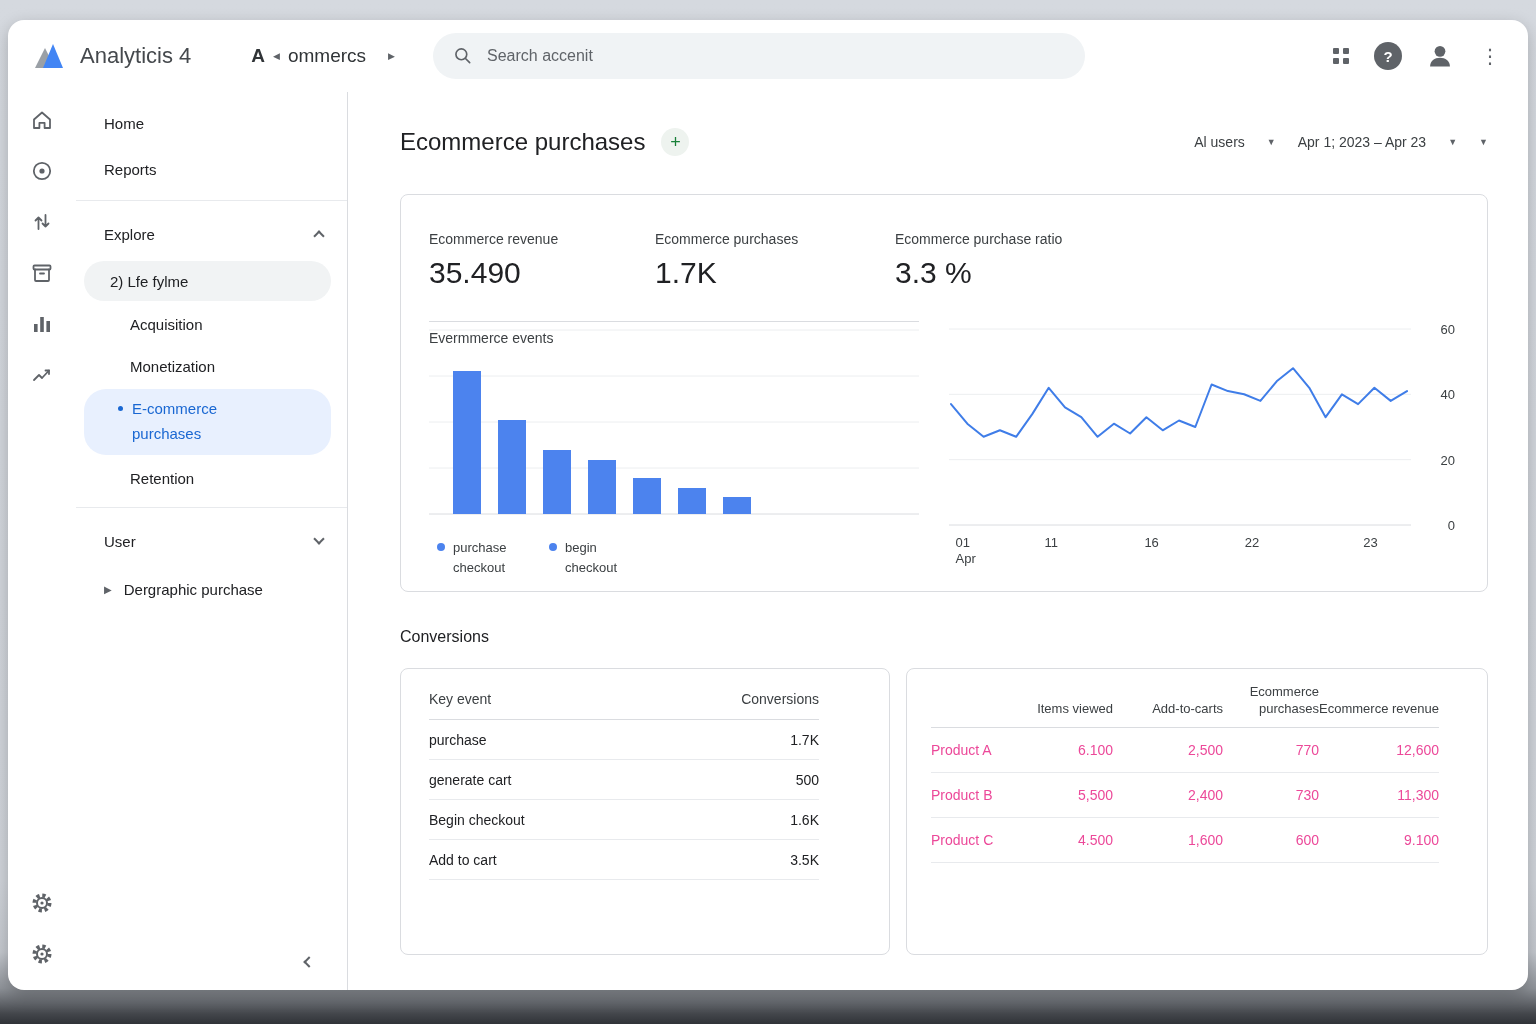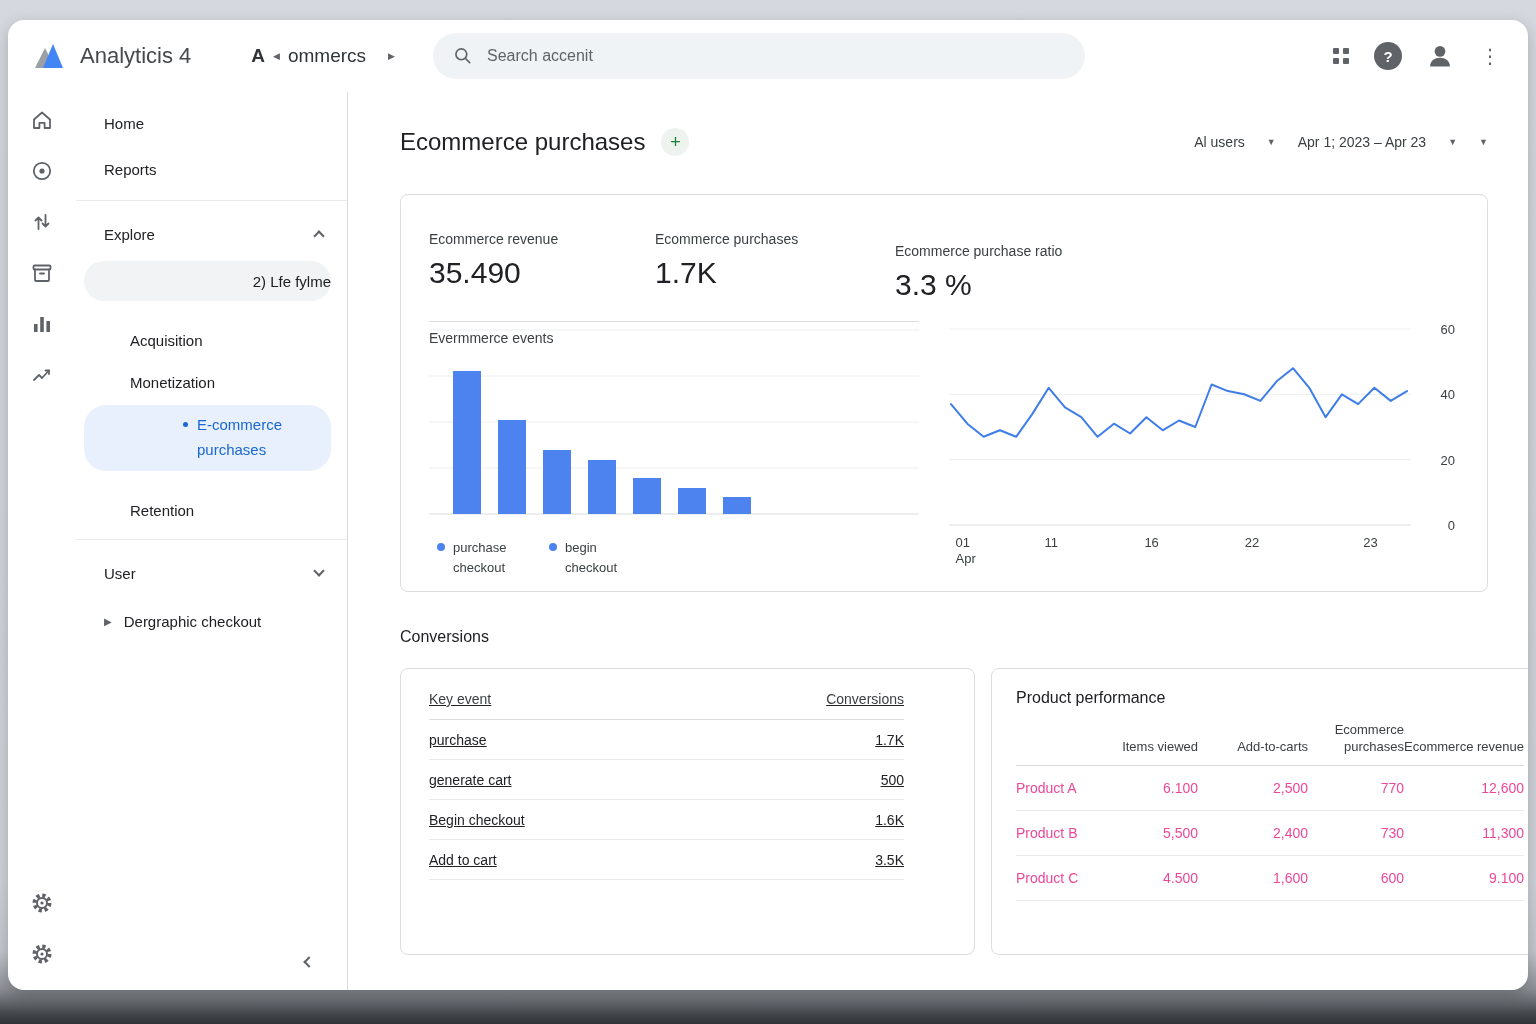--- a/index.html
+++ b/index.html
@@ -39,22 +39,22 @@
               padding:16px 0 24px; gap:27px; }
   .rail-ic{ width:24px; height:24px; color:#5f6368; cursor:pointer; }
   .rail-spacer{ flex:1; }
   .nav-panel{ width:272px; flex:0 0 auto; border-right:1px solid #dadce0;
               display:flex; flex-direction:column; padding-top:8px; }
   .nav-item{ display:flex; align-items:center; height:46px; padding:0 24px 0 28px;
              font-size:15px; color:#202124; cursor:pointer; }
   .nav-section{ justify-content:space-between; height:50px; }
   .nav-sub{ padding-left:54px; height:42px; }
   .nav-divider{ height:1px; background:#e8eaed; margin:8px 0; }
-  .pill{ margin:2px 16px 18px 8px; border-radius:22px; display:flex; align-items:center;
-         padding-left:26px; height:40px; font-size:15px; cursor:pointer;justify-content:flex-end; }
+  .pill{ margin:2px 16px 2px 8px; border-radius:22px; display:flex; align-items:center;
+         padding-left:26px; height:40px; font-size:15px; cursor:pointer; }
   .pill.gray{ background:#f1f3f4; color:#202124; }
   .pill.blue{ background:var(--sel-bg,#e8f0fe); color:var(--sel-tx,#1967d2); height:auto;
               padding:7px 12px 9px 34px; align-items:flex-start; }
   .pill.blue .dot{ width:5px; height:5px; border-radius:50%; background:var(--sel-tx,#1967d2);
                    margin:10px 9px 0 0; flex:0 0 auto; }
   .pill.blue .label{ max-width:122px; line-height:25px; }
   .chev{ width:8px; height:8px; border-right:2px solid #5f6368; border-bottom:2px solid #5f6368;
          display:inline-block; cursor:pointer; }
   .chev.down{ transform:rotate(45deg); margin-top:-4px; }
   .chev.up{ transform:rotate(-135deg); margin-top:4px; }
@@ -66,38 +66,38 @@
   .page-head{ display:flex; align-items:center; height:44px; margin-top:14px; }
   .page-head h1{ font-size:24px; font-weight:400; color:#202124; }
   .plus-btn{ width:28px; height:28px; border-radius:50%; background:#eef3ef; color:var(--plus,#188038);
              border:none; font-size:18px; line-height:1; display:flex; align-items:center;
              justify-content:center; margin-left:16px; cursor:pointer; font-family:inherit; }
   .head-right{ margin-left:auto; display:flex; align-items:center; gap:22px; font-size:14px; color:#3c4043; }
   .selector{ display:flex; align-items:center; gap:22px; cursor:pointer; white-space:nowrap; }
   .caret{ font-size:9px; color:#5f6368; }
   .overview-card{ border:1px solid #dadce0; border-radius:8px; margin-top:30px; padding:0 28px; height:398px; }
   .metrics{ display:flex; padding-top:36px; height:126px; }
-  .metric.m1{ width:226px; } .metric.m2{ width:240px; } .metric.m3{ flex:1;margin-top:12px; }
+  .metric.m1{ width:226px; } .metric.m2{ width:240px; } .metric.m3{ flex:1; }
   .mlabel{ font-size:14px; color:#3c4043; }
   .mvalue{ font-size:30px; color:#202124; margin-top:9px; }
   .charts{ display:flex; height:272px; position:relative; }
   .bar-block{ width:490px; flex:0 0 auto; border-top:1px solid #dadce0; position:relative; }
   .bar-title{ position:absolute; top:8px; left:0; font-size:14px; color:#3c4043; }
   svg{ display:block; font-family:inherit; }
   .bar-svg{ position:absolute; top:6px; left:0; width:490px; height:206px; }
   .legend{ position:absolute; top:216px; left:8px; display:flex; gap:32px; }
   .legend-item{ display:flex; gap:8px; font-size:13px; color:#3c4043; line-height:20px; }
   .ldot{ width:8px; height:8px; border-radius:50%; background:#4c83ee; margin-top:5px; flex:0 0 auto; }
   .ltext{ width:64px; }
   .line-block{ flex:1; position:relative; margin-left:30px; }
   .line-svg{ position:absolute; top:2px; right:0; width:510px; height:246px; }
   .section-title{ font-size:16px; font-weight:400; color:#202124; margin-top:36px; }
   .bottom{ display:flex; gap:16px; margin-top:22px; }
   .card{ border:1px solid #dadce0; border-radius:8px; height:287px; background:#fff; }
-  .conv-card{ width:575px; flex:0 0 auto;text-decoration:underline; }
+  .conv-card{ width:490px; flex:0 0 auto; }
   .conv-inner{ margin:0 70px 0 28px; }
   .conv-head{ display:flex; justify-content:space-between; padding:22px 0 12px;
               font-size:14px; color:#3c4043; border-bottom:1px solid #dadce0; }
   .conv-row{ display:flex; justify-content:space-between; align-items:center; height:40px;
              font-size:14px; color:#202124; border-bottom:1px solid #e8eaed; }
   .prod-card{ flex:1; }
   .prod-inner{ margin:0 24px; }
   .prod-title{ padding-top:20px; font-size:16px; color:#202124; }
   .prod-grid{ display:grid; grid-template-columns:92px 90px 110px 96px 120px; margin-top:4px; }
   .ph{ font-size:13px; color:#3c4043; text-align:right; padding:10px 0 10px;
@@ -219,21 +219,21 @@
       <div class="nav-item nav-sub">
         <span>Retention</span>
       </div>
       <div class="nav-divider"></div>
       <div class="nav-item nav-section">
         <span>User</span>
         <span class="chev down"></span>
       </div>
       <div class="nav-item">
         <span class="tree-tri">▶</span>
-        <span>Dergraphic checkout</span>
+        <span>Dergraphic purchase</span>
       </div>
       <div class="collapse-row">
         <span class="chev left"></span>
       </div>
     </nav>
 
     <main class="content">
 
       <div class="page-head">
         <h1>Ecommerce purchases</h1>
@@ -339,21 +339,20 @@
             </div>
             <div class="conv-row">
               <span>Add to cart</span>
               <span>3.5K</span>
             </div>
           </div>
         </section>
 
         <section class="card prod-card">
           <div class="prod-inner">
-            <div class="prod-title">Product performance</div>
             <div class="prod-grid">
               <div class="ph first"></div>
               <div class="ph">Items viewed</div>
               <div class="ph">Add-to-carts</div>
               <div class="ph">Ecommerce purchases</div>
               <div class="ph">Ecommerce revenue</div>
 
               <div class="pc name">Product A</div>
               <div class="pc">6.100</div>
               <div class="pc">2,500</div>

